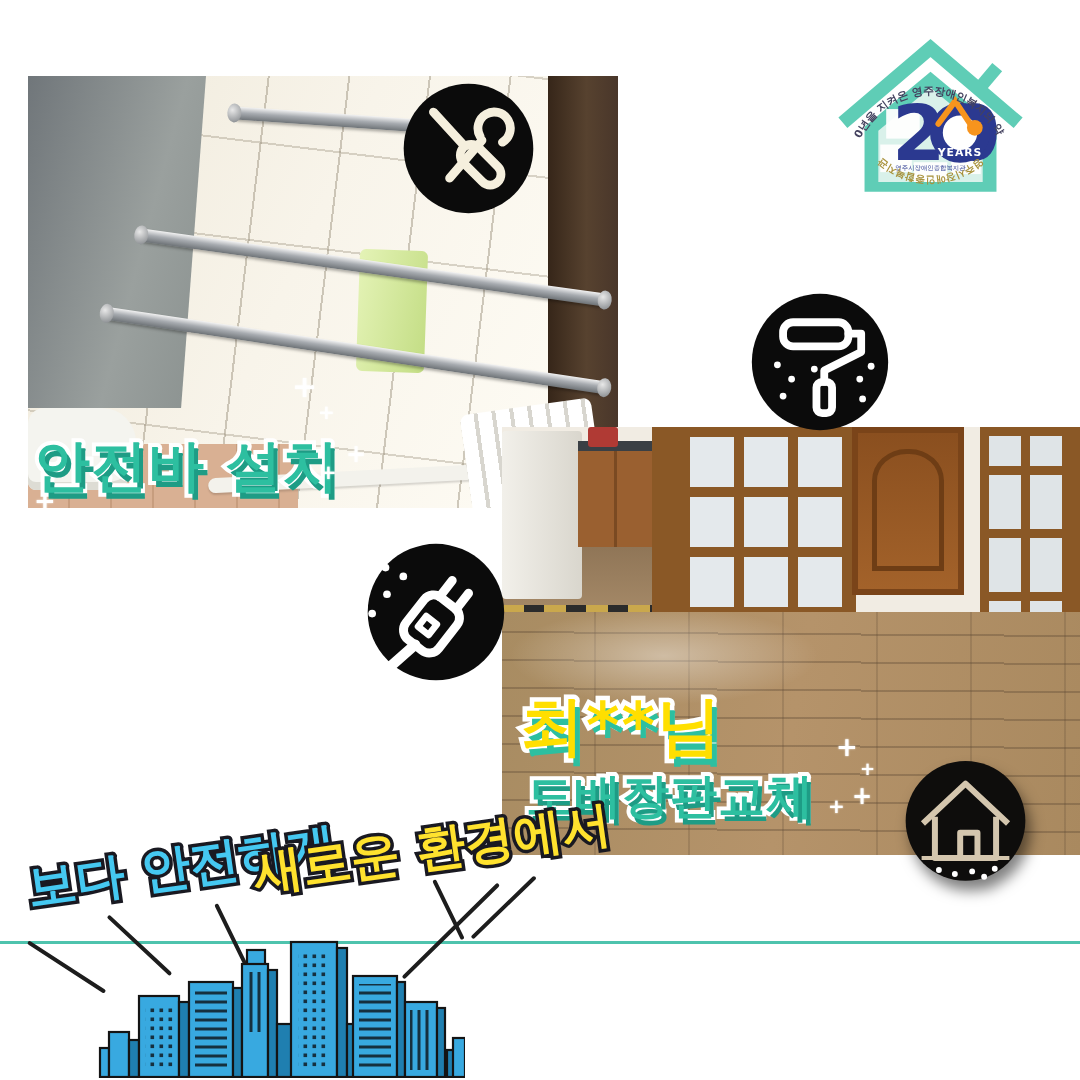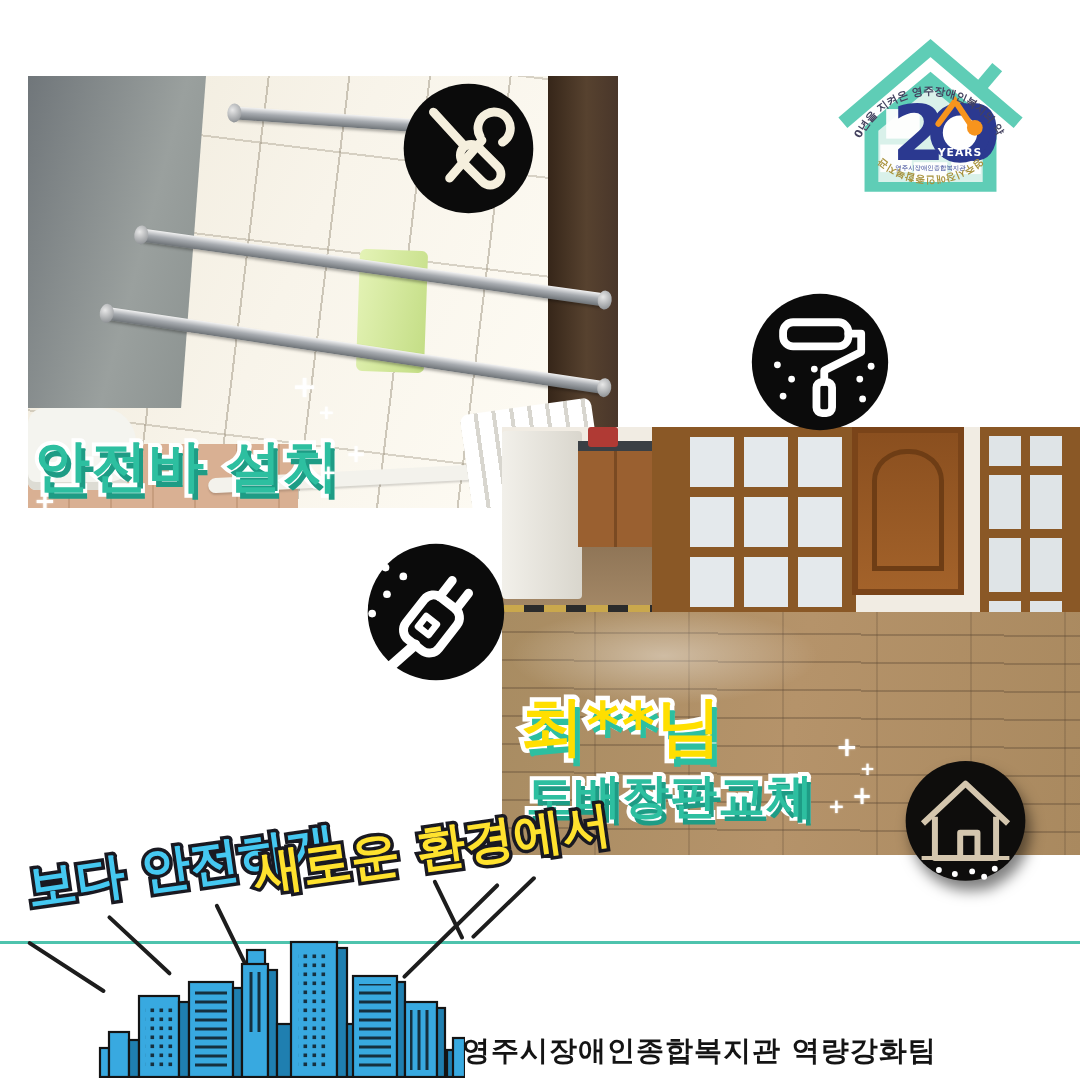--- a/index.html
+++ b/index.html
@@ -254,15 +254,14 @@
       <rect x="358" y="112" width="12" height="39" fill="#38a9e0"></rect>
     </g>
     <rect x="50" y="78" width="28" height="66" fill="url(#wdot)"></rect>
     <rect x="100" y="64" width="32" height="80" fill="url(#whl)"></rect>
     <rect x="152" y="46" width="16" height="60" fill="url(#wvl)"></rect>
     <rect x="203" y="26" width="32" height="118" fill="url(#wdot)"></rect>
     <rect x="264" y="58" width="32" height="86" fill="url(#whl)"></rect>
     <rect x="315" y="84" width="22" height="60" fill="url(#wvl)"></rect>
   </svg>
 
-  <div class="footer-text" style="left:462px;top:1032px;font-size:28px;">영주시장애인종합복지관 역량강화팀</div>
 
 </div>
 
 </body></html>

